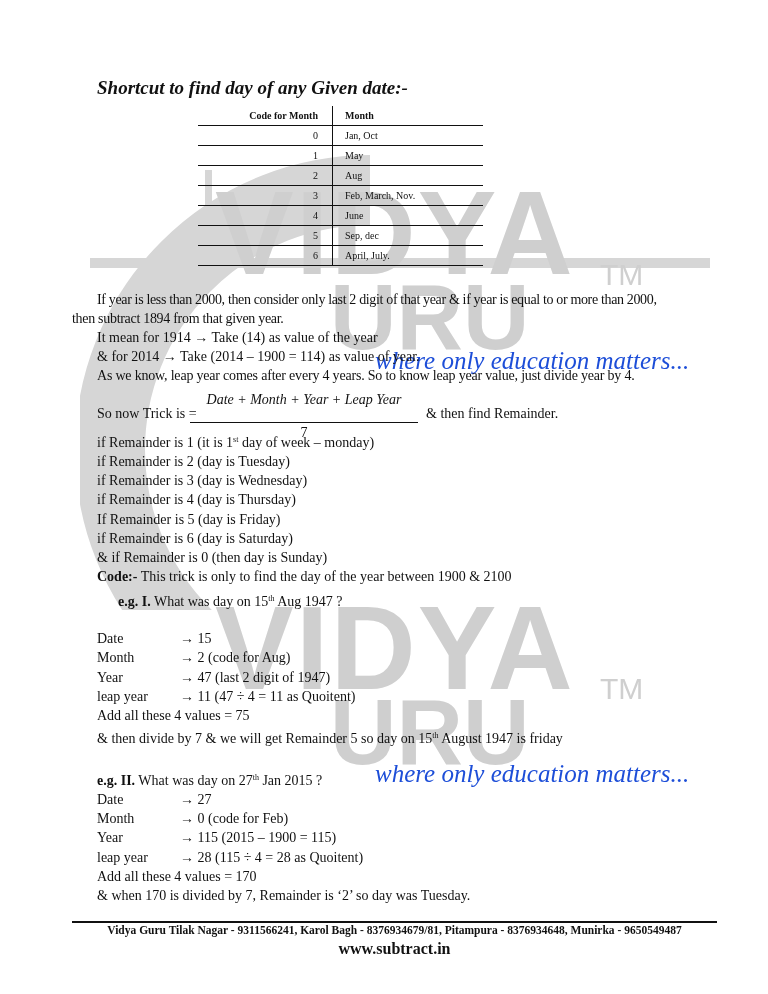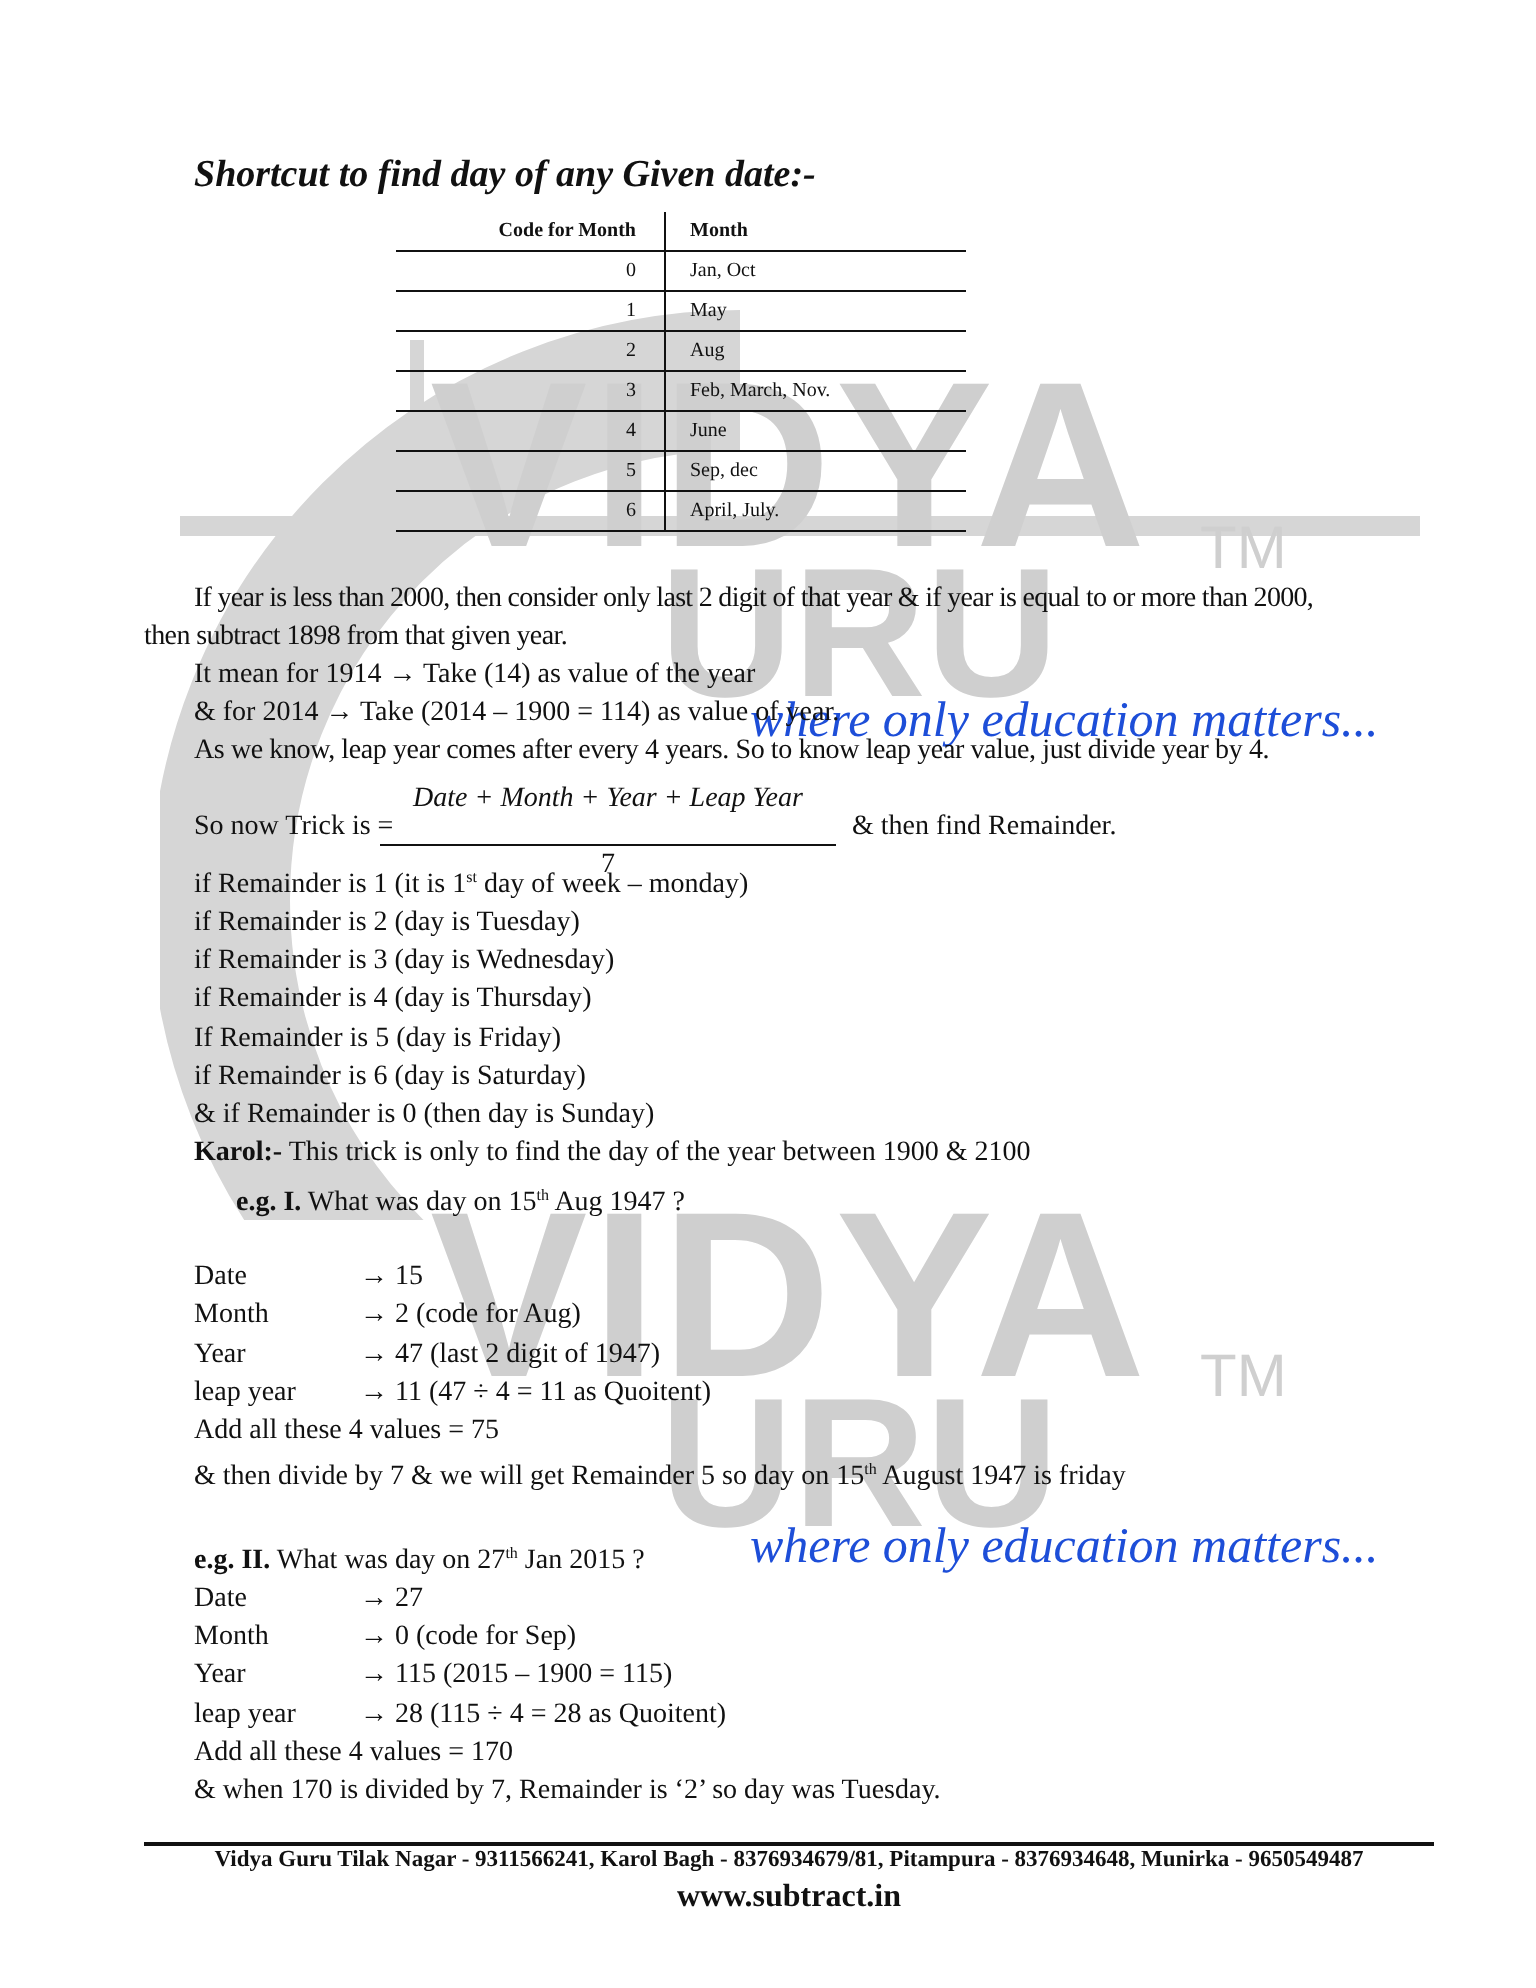--- a/index.html
+++ b/index.html
@@ -85,52 +85,52 @@
           <td class="month">Sep, dec</td>
         </tr>
     <tr class="row">
           <td class="code">6</td>
           <td class="month">April, July.</td>
         </tr>
   </tbody>
     </table>
 
   <div class="line" style="left:97px;top:290px;letter-spacing:-0.35px;">If year is less than 2000, then consider only last 2 digit of that year &amp; if year is equal to or more than 2000,</div>
-  <div class="line" style="left:72px;top:309px;letter-spacing:-0.3px;">then subtract 1898 from that given year.</div>
+  <div class="line" style="left:72px;top:309px;letter-spacing:-0.3px;">then subtract 1894 from that given year.</div>
   <div class="line" style="left:97px;top:328px;">It mean for 1914 → Take (14) as value of the year</div>
   <div class="line" style="left:97px;top:347px;">&amp; for 2014 → Take (2014 – 1900 = 114) as value of year.</div>
   <div class="line" style="left:97px;top:366px;letter-spacing:-0.2px;">As we know, leap year comes after every 4 years. So to know leap year value, just divide year by 4.</div>
 
   <div class="line" style="left:97px;top:404px;text-align:center;">So now Trick is =</div>
   <div class="frac">
     <span class="num" style="width:224px;text-align:center;">Date + Month + Year + Leap Year</span>
     <span class="den">7</span>
   </div>
   <div class="line" style="left:426px;top:404px;">&amp; then find Remainder.</div>
 
   <div class="line" style="left:97px;top:433px;"><span>if Remainder is 1 (it is 1</span><sup>st</sup><span> day of week – monday)</span></div>
   <div class="line" style="left:97px;top:452px;">if Remainder is 2 (day is Tuesday)</div>
   <div class="line" style="left:97px;top:471px;">if Remainder is 3 (day is Wednesday)</div>
   <div class="line" style="left:97px;top:490px;">if Remainder is 4 (day is Thursday)</div>
   <div class="line" style="left:97px;top:510px;">If Remainder is 5 (day is Friday)</div>
   <div class="line" style="left:97px;top:529px;">if Remainder is 6 (day is Saturday)</div>
   <div class="line" style="left:97px;top:548px;">&amp; if Remainder is 0 (then day is Sunday)</div>
-  <div class="line" style="left:97px;top:567px;"><span class="b">Karol:-</span><span> This trick is only to find the day of the year between 1900 &amp; 2100</span></div>
+  <div class="line" style="left:97px;top:567px;"><span class="b">Code:-</span><span> This trick is only to find the day of the year between 1900 &amp; 2100</span></div>
 
   <div class="line" style="left:97px;top:592px;margin-left:21px;"><span class="b">e.g. I.</span><span> What was day on 15</span><sup>th</sup><span> Aug 1947 ?</span></div>
   <div class="line" style="left:97px;top:629px;"><span class="lbl">Date</span><span>→ 15</span></div>
   <div class="line" style="left:97px;top:648px;"><span class="lbl">Month</span><span>→ 2 (code for Aug)</span></div>
   <div class="line" style="left:97px;top:668px;"><span class="lbl">Year</span><span>→ 47 (last 2 digit of 1947)</span></div>
   <div class="line" style="left:97px;top:687px;"><span class="lbl">leap year</span><span>→ 11 (47 ÷ 4 = 11 as Quoitent)</span></div>
   <div class="line" style="left:97px;top:706px;">Add all these 4 values = 75</div>
   <div class="line" style="left:97px;top:729px;"><span>&amp; then divide by 7 &amp; we will get Remainder 5 so day on 15</span><sup>th</sup><span> August 1947 is friday</span></div>
 
   <div class="line" style="left:97px;top:771px;"><span class="b">e.g. II.</span><span> What was day on 27</span><sup>th</sup><span> Jan 2015 ?</span></div>
   <div class="line" style="left:97px;top:790px;"><span class="lbl">Date</span><span>→ 27</span></div>
-  <div class="line" style="left:97px;top:809px;"><span class="lbl">Month</span><span>→ 0 (code for Sep)</span></div>
+  <div class="line" style="left:97px;top:809px;"><span class="lbl">Month</span><span>→ 0 (code for Feb)</span></div>
   <div class="line" style="left:97px;top:828px;"><span class="lbl">Year</span><span>→ 115 (2015 – 1900 = 115)</span></div>
   <div class="line" style="left:97px;top:848px;"><span class="lbl">leap year</span><span>→ 28 (115 ÷ 4 = 28 as Quoitent)</span></div>
   <div class="line" style="left:97px;top:867px;">Add all these 4 values = 170</div>
   <div class="line" style="left:97px;top:886px;">&amp; when 170 is divided by 7, Remainder is ‘2’ so day was Tuesday.</div>
 
   <div class="footer-rule"></div>
   <div class="footer1">Vidya Guru Tilak Nagar - 9311566241, Karol Bagh - 8376934679/81,  Pitampura - 8376934648, Munirka - 9650549487</div>
   <div class="footer2">www.subtract.in</div>
 </div>
 

